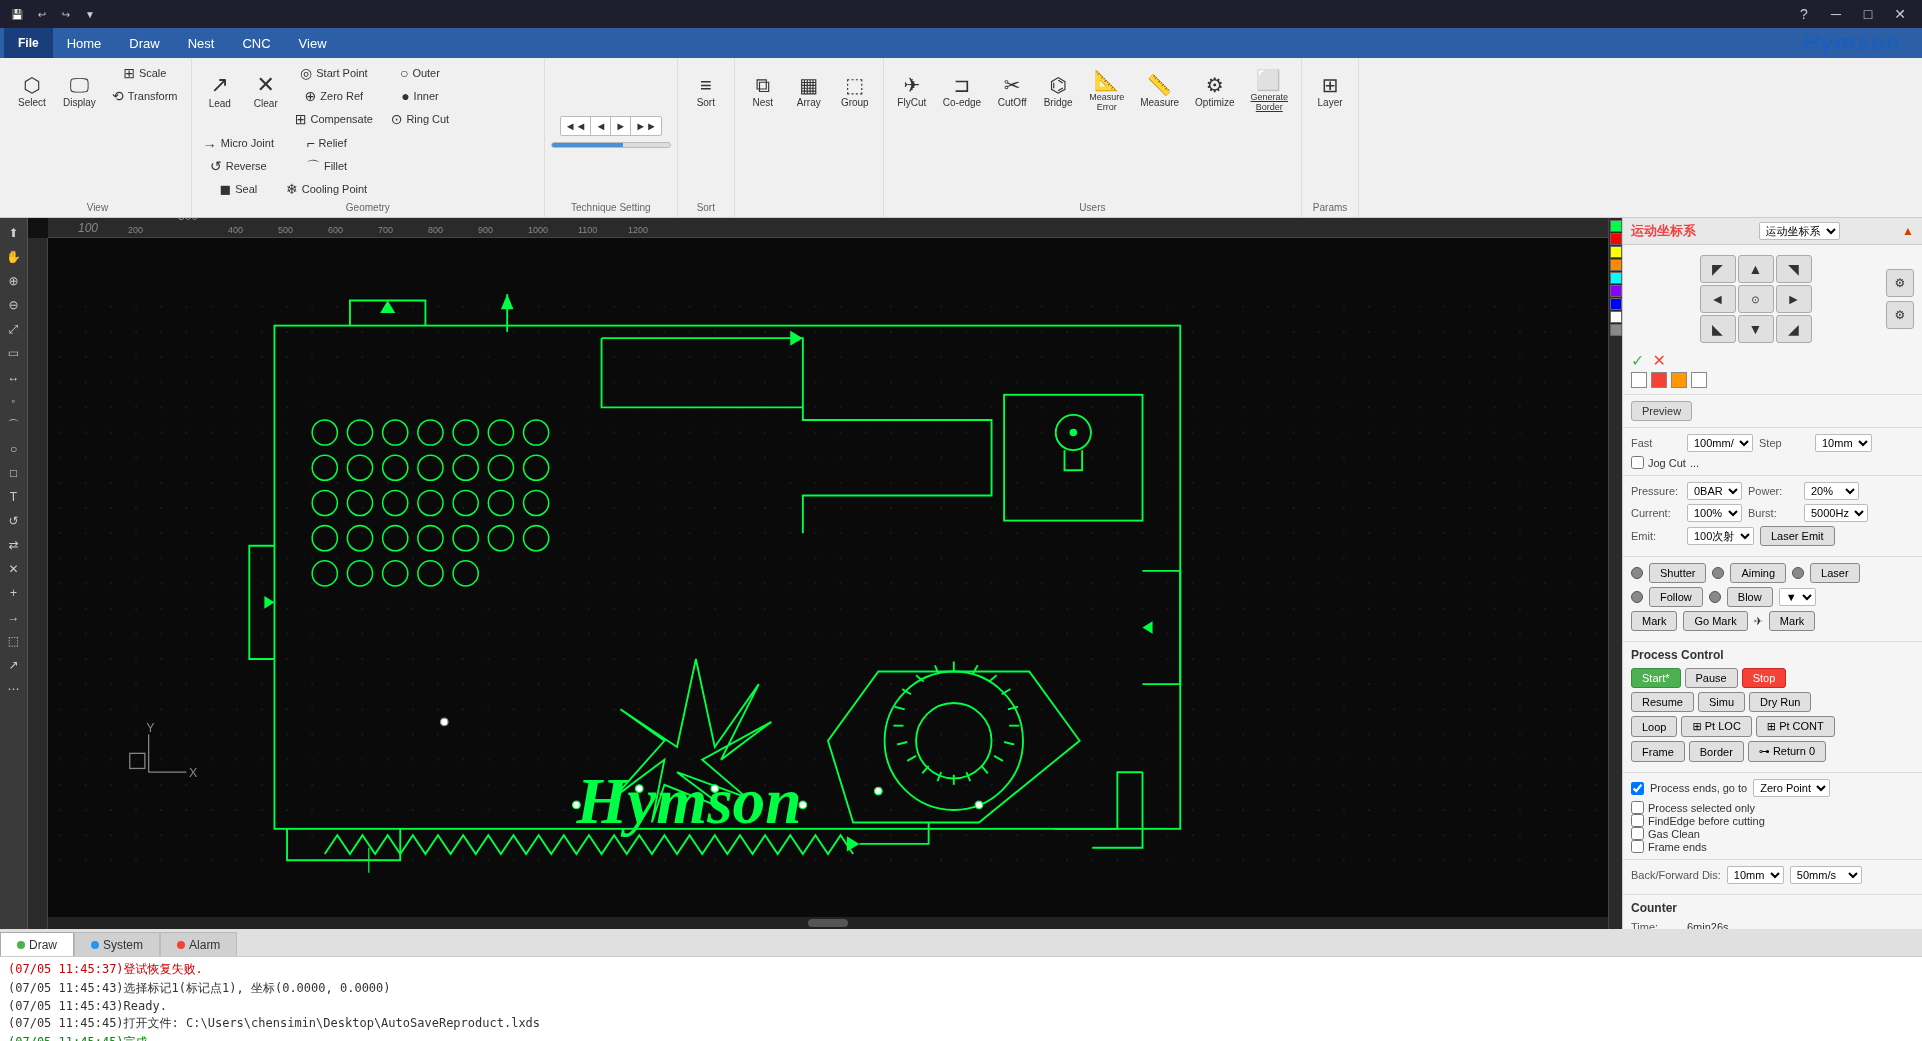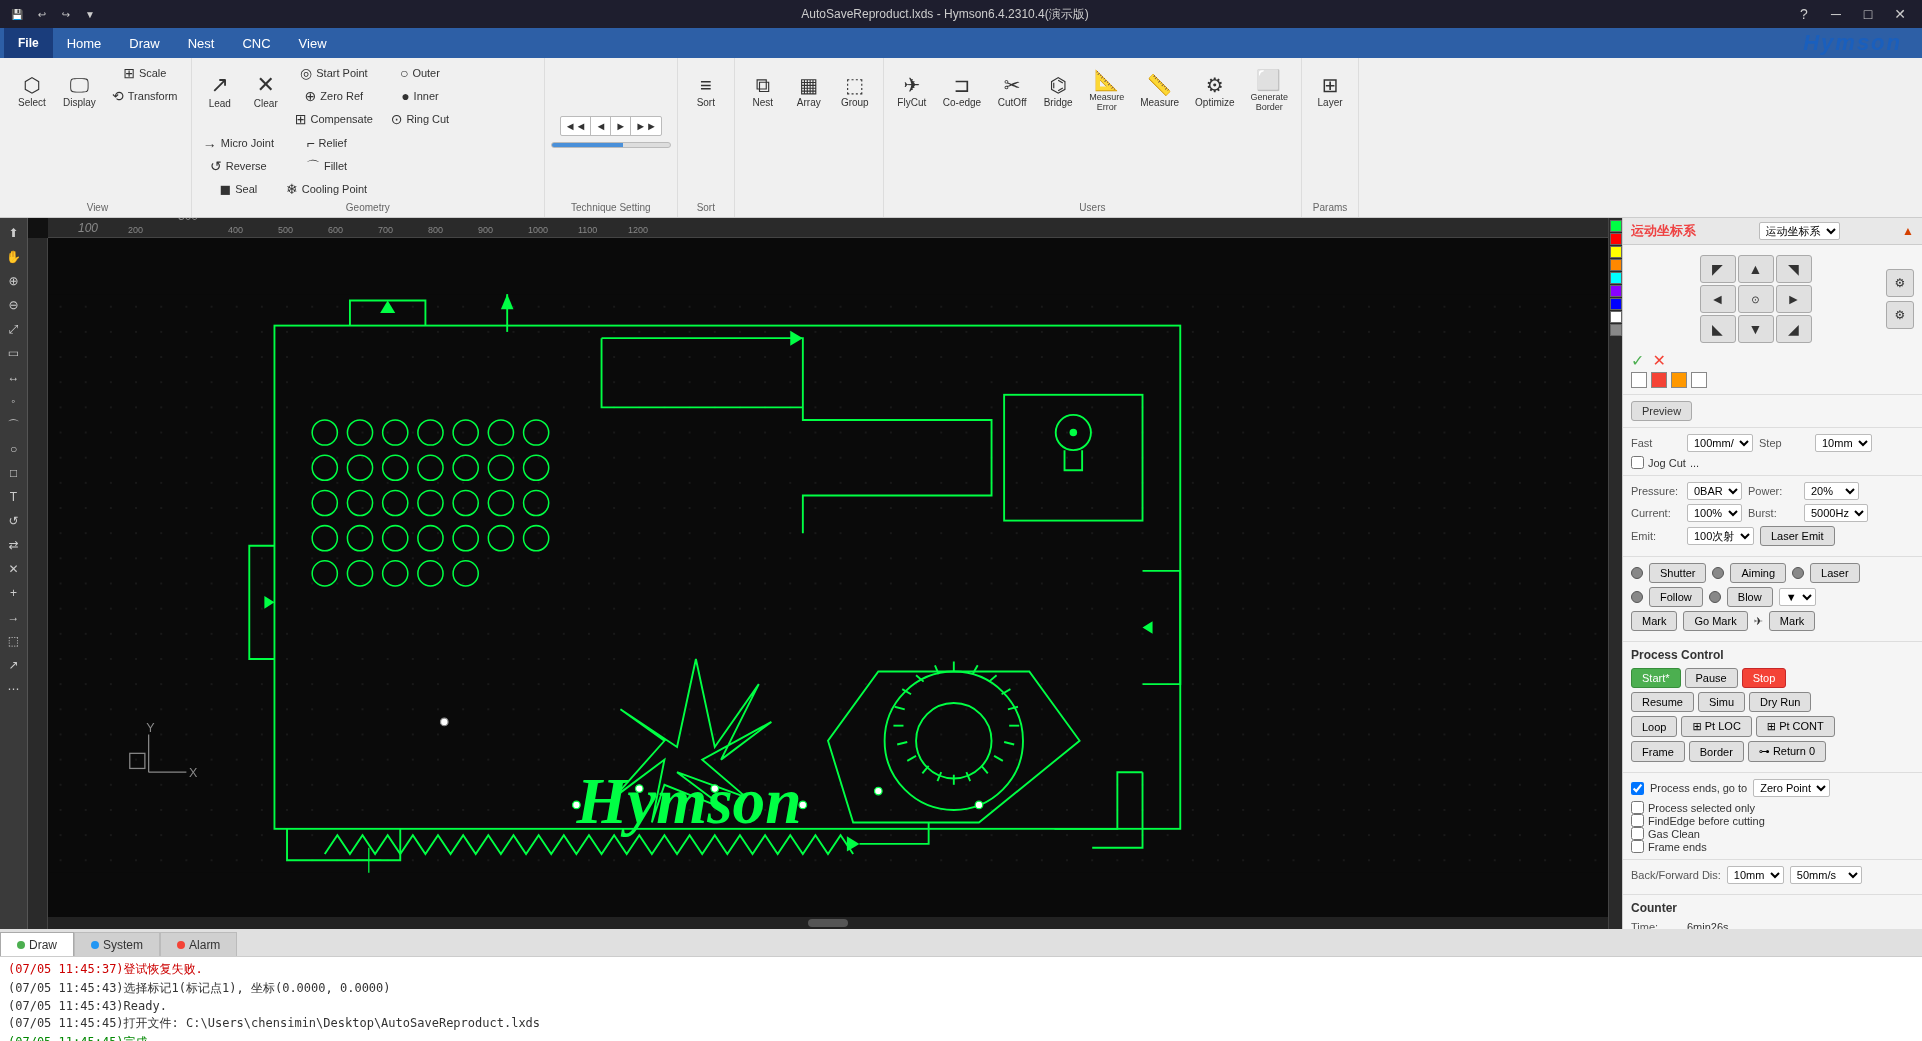--- a/index.html
+++ b/index.html
@@ -346,21 +346,20 @@
 </head>
 <body>
 
 <div id="titlebar">
   <div class="quick-access">
     <span class="quick-btn">💾</span>
     <span class="quick-btn">↩</span>
     <span class="quick-btn">↪</span>
     <span class="quick-btn">▼</span>
   </div>
-  <div class="title">AutoSaveReproduct.lxds - Hymson6.4.2310.4(演示版)</div>
   <div class="win-controls">
     <span class="win-btn">?</span>
     <span class="win-btn">─</span>
     <span class="win-btn">□</span>
     <span class="win-btn close">✕</span>
   </div>
 </div>
 
 <div id="menubar">
   <div class="menu-file">File</div>
@@ -536,21 +535,21 @@
       <div class="ribbon-btn large">
         <span class="icon">📏</span>
         <span>Measure</span>
       </div>
       <div class="ribbon-btn large">
         <span class="icon">⚙</span>
         <span>Optimize</span>
       </div>
       <div class="ribbon-btn large">
         <span class="icon">⬜</span>
-        <span style="font-size:9px;">Generate<br>Border</span>
+        <span style="font-size:9px;text-decoration:underline;">Generate<br>Border</span>
       </div>
     </div>
     <div class="ribbon-section-label">Users</div>
   </div>
 
   <div class="ribbon-section">
     <div class="ribbon-buttons">
       <div class="ribbon-btn large">
         <span class="icon">⊞</span>
         <span>Layer</span>

